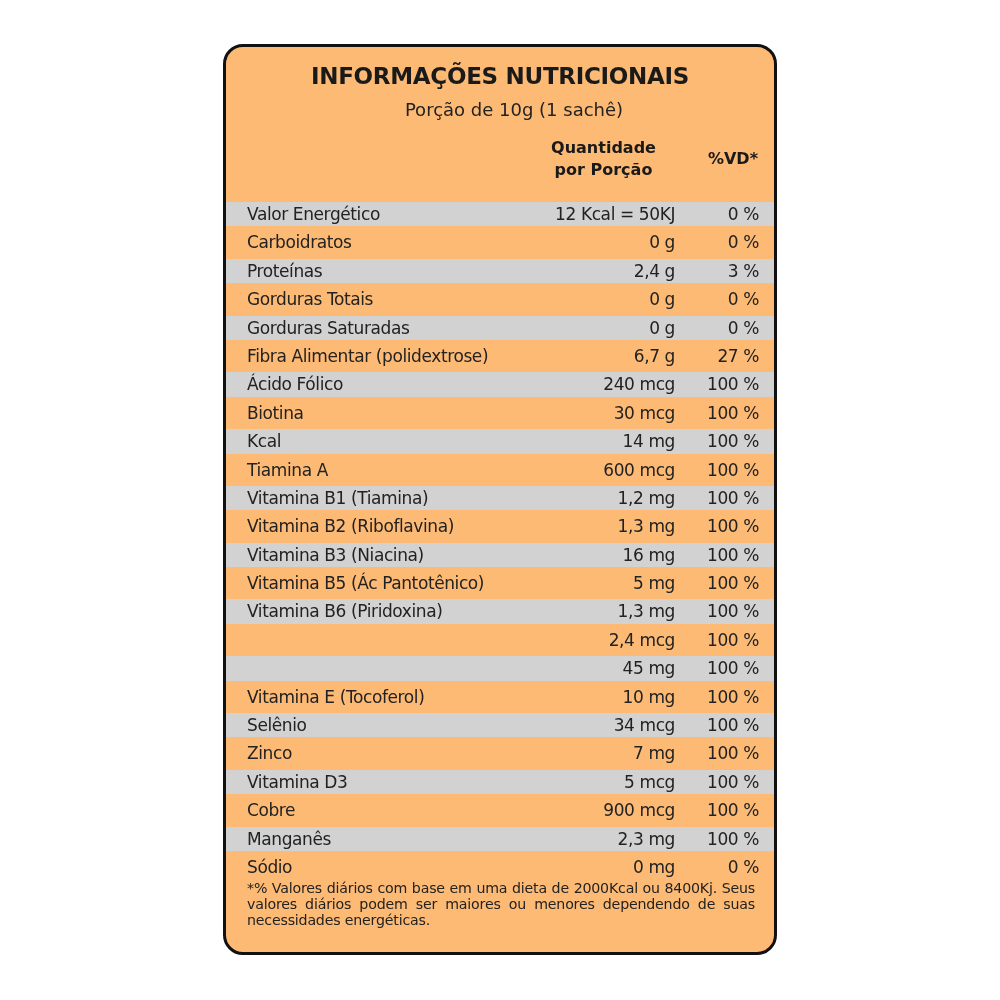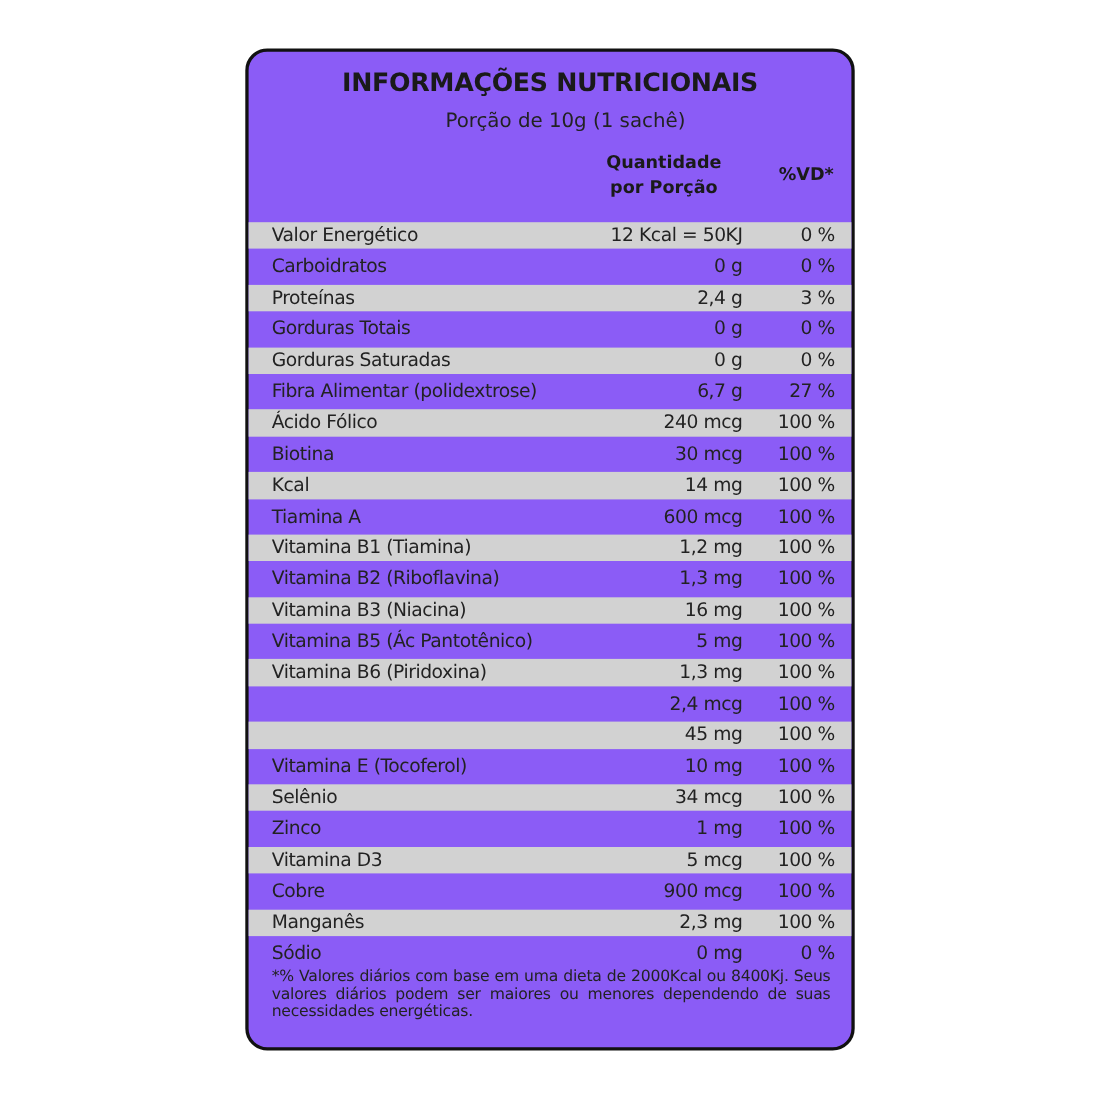--- a/index.html
+++ b/index.html
@@ -1,19 +1,19 @@
 <!DOCTYPE html>
 <html><head>
   <meta charset="utf-8">
   <style>
     html, body { margin:0; padding:0; background:#ffffff; }
     body { width:1000px; height:1000px; position:relative; font-family:"DejaVu Sans", sans-serif; color:#1a1a1a; }
     .label-box {
       position:absolute; left:223px; top:44px; width:548px; height:905px;
-      border:3px solid #111; border-radius:20px; background:#8b5cf6;
+      border:3px solid #111; border-radius:20px; background:#fdba74;
     }
     .title { position:absolute; left:0; right:0; top:16px; text-align:center; font-weight:bold; font-size:23px; letter-spacing:-0.3px; color:#1a1a1a; }
     .subtitle { position:absolute; left:0; right:0; top:52px; text-align:center; font-size:18px; color:#222;margin-left:28px; }
     .hdr-qty { position:absolute; left:300px; width:155px; top:90px; text-align:center; font-weight:bold; font-size:16px; line-height:22px; }
     .hdr-vd { position:absolute; left:455px; width:77px; top:102px; text-align:right; font-weight:bold; font-size:16px; }
     .rows { position:absolute; left:0; top:141px; width:548px;margin-top:12px; }
     .row { height:28.4px; position:relative; font-size:17px; line-height:28.4px; color:#222; }
     .row.shaded .band { position:absolute; left:0; right:0; top:2px; bottom:2px; background:#d2d2d2; }
     .row .name { position:absolute; left:21px; white-space:nowrap; letter-spacing:-0.4px; }
     .row .qty { position:absolute; right:99px; white-space:nowrap; letter-spacing:-0.4px; text-align:center; }
@@ -141,21 +141,21 @@
       </div>
       <div class="row shaded">
         <div class="band"></div>
         <span class="name">Selênio</span>
         <span class="qty">34 mcg</span>
         <span class="vd">100 %</span>
       </div>
       <div class="row">
         <div class="band"></div>
         <span class="name">Zinco</span>
-        <span class="qty">1 mg</span>
+        <span class="qty">7 mg</span>
         <span class="vd">100 %</span>
       </div>
       <div class="row shaded">
         <div class="band"></div>
         <span class="name">Vitamina D3</span>
         <span class="qty">5 mcg</span>
         <span class="vd">100 %</span>
       </div>
       <div class="row">
         <div class="band"></div>

